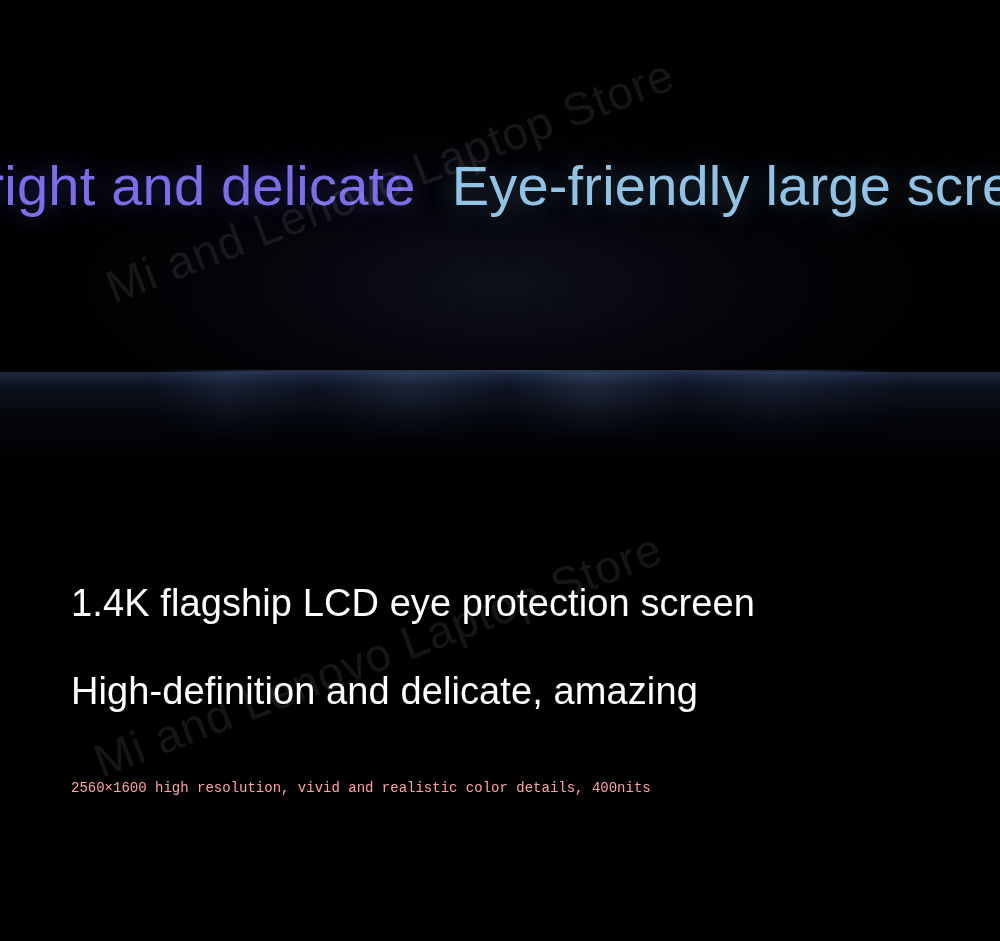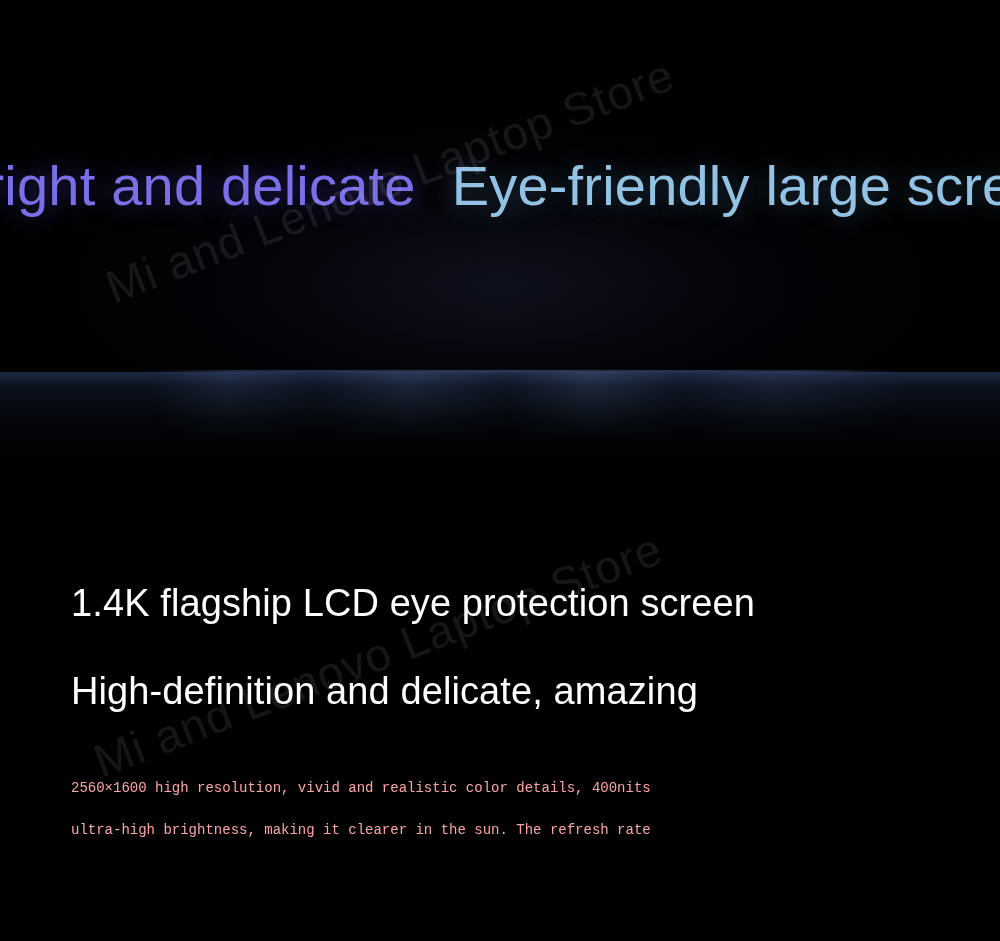--- a/index.html
+++ b/index.html
@@ -201,20 +201,19 @@
   <div class="banner-edge"></div>
   <div class="reflection"></div>
   <div class="reflection-streaks"></div>
 
   <section class="content">
     <h2 class="subhead line-1">1.4K flagship LCD eye protection screen</h2>
     <h2 class="subhead line-2">High-definition and delicate, amazing</h2>
 
     <div class="paragraph">
       <div class="pline">2560×1600 high resolution, vivid and realistic color details, 400nits</div>
-      <div class="pline">ultra-high brightness, making it clearer in the sun. The refresh rate</div>
     </div>
   </section>
 
   <div class="watermark watermark-top">Mi and Lenovo Laptop Store</div>
   <div class="watermark watermark-bottom">Mi and Lenovo Laptop Store</div>
 
 </div>
 
 </body></html>

